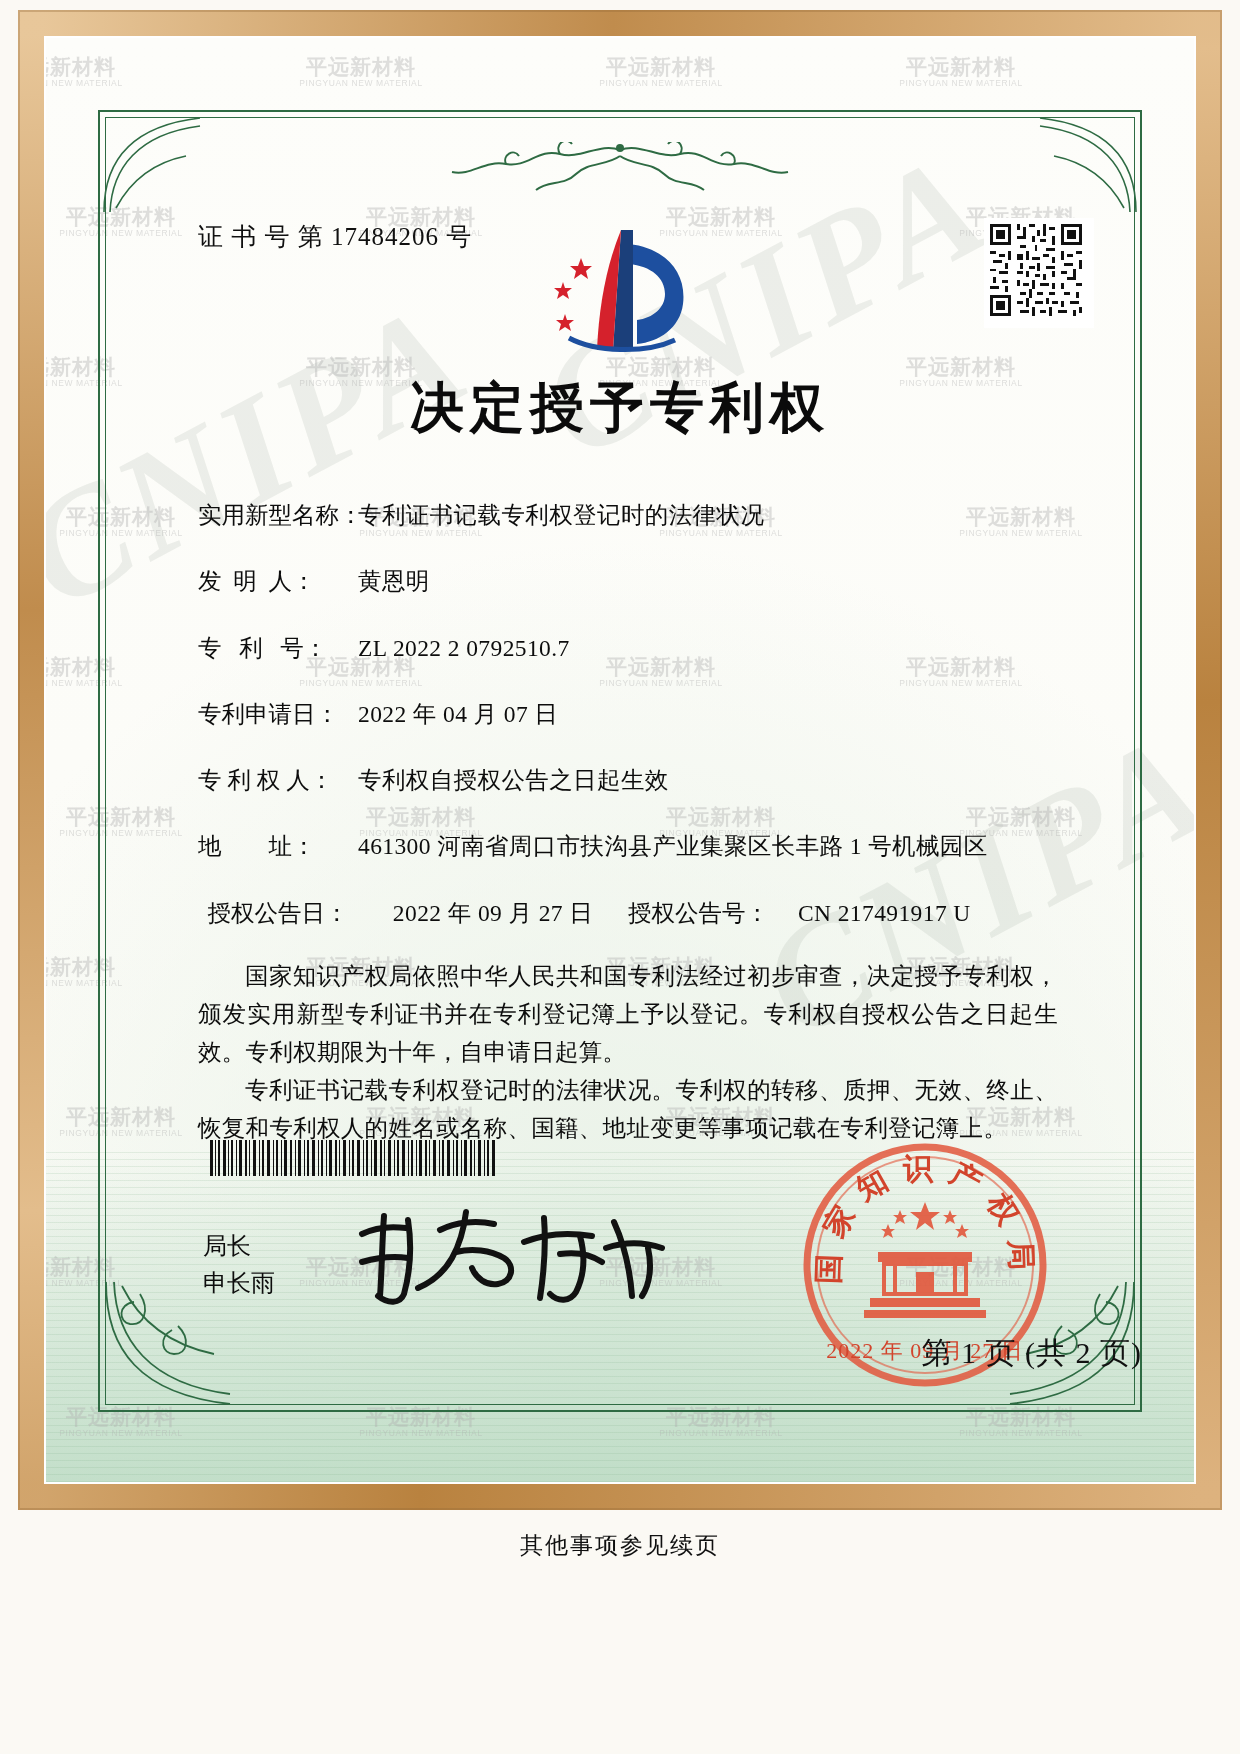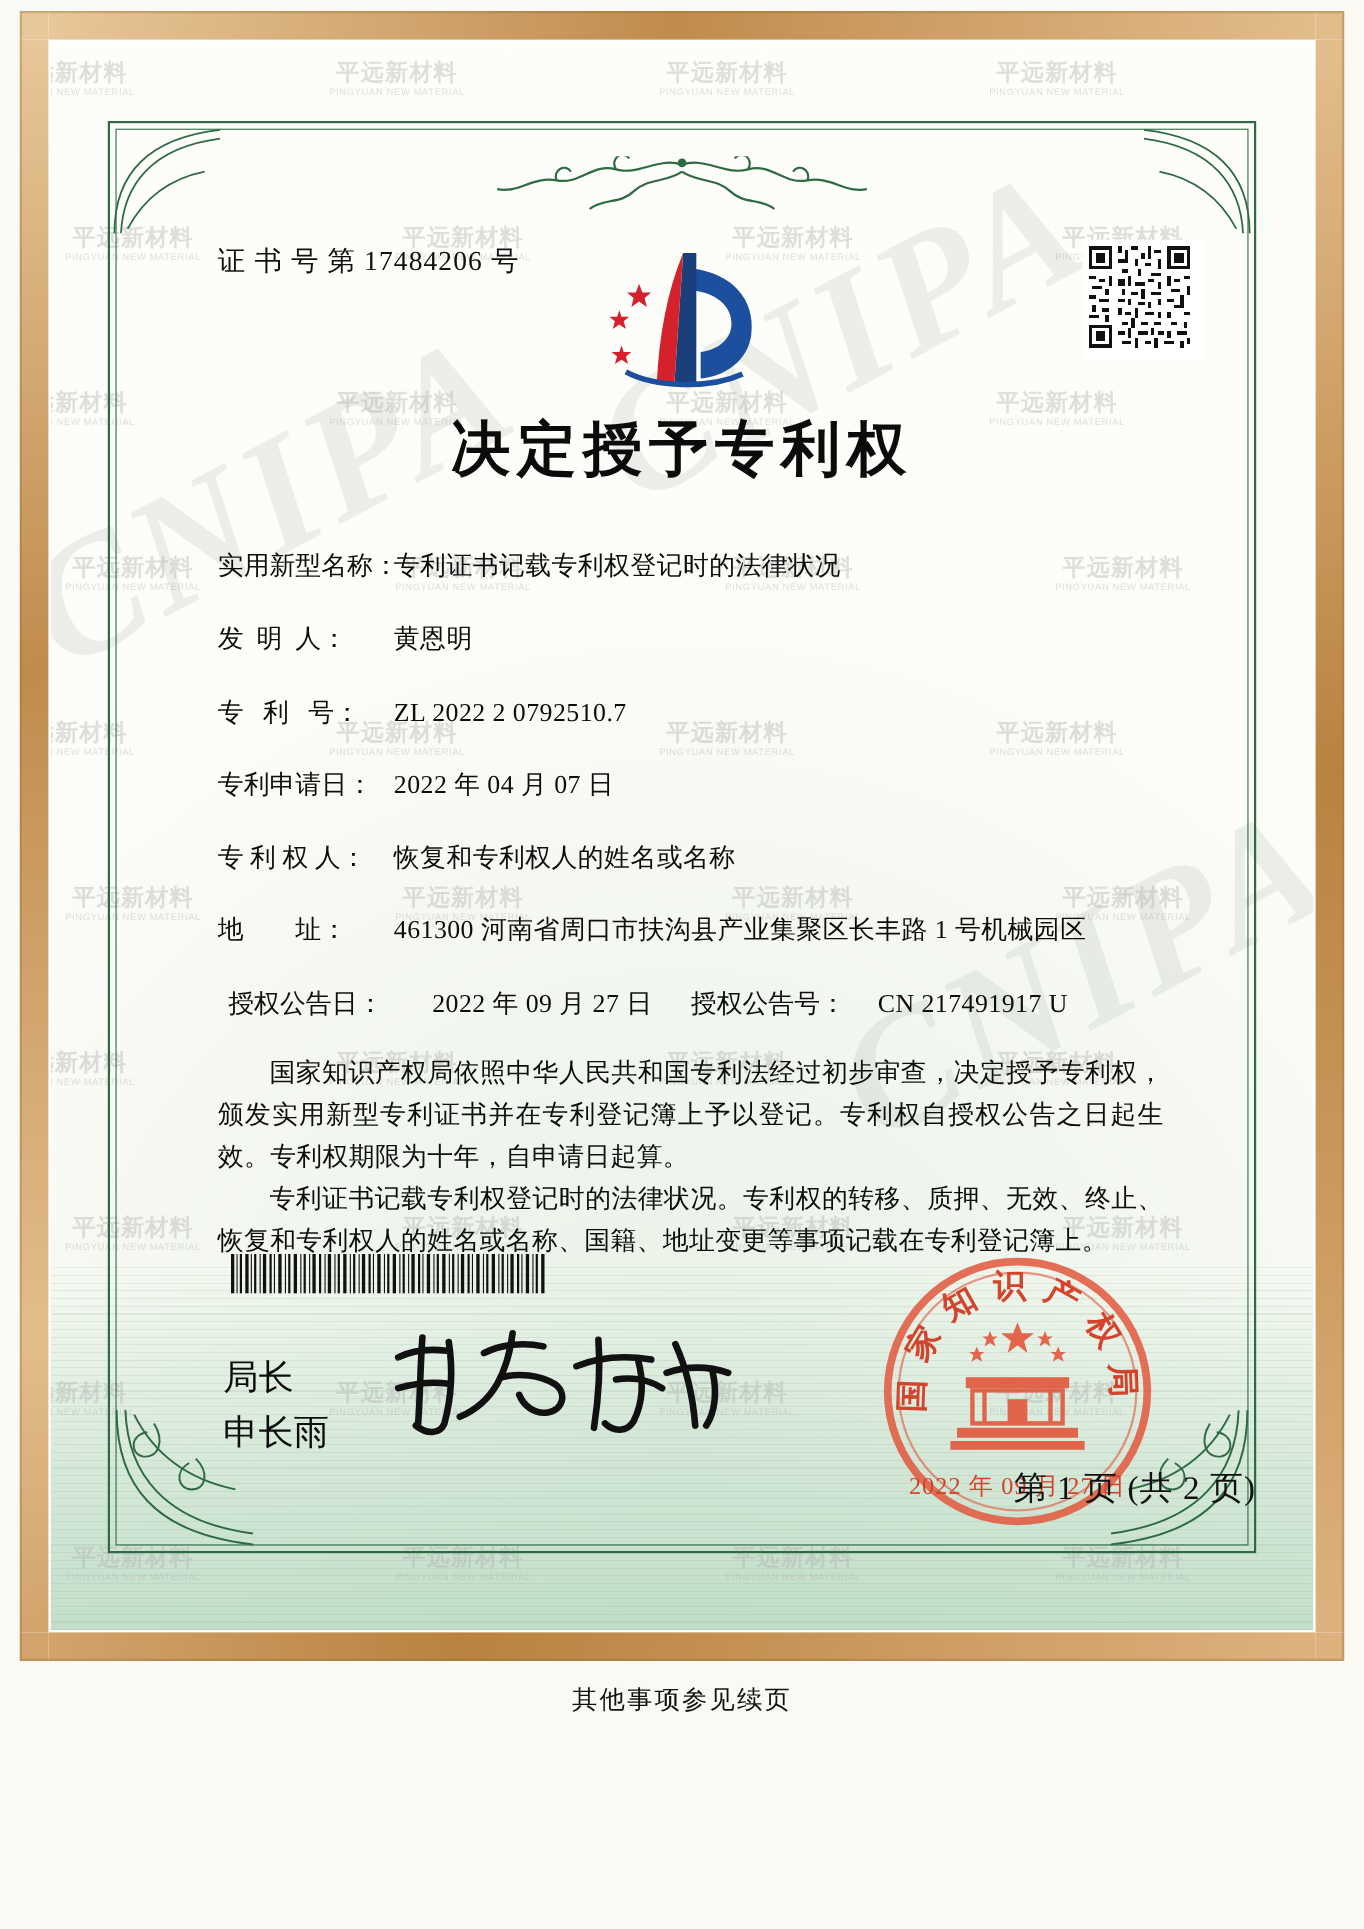--- a/index.html
+++ b/index.html
@@ -240,21 +240,21 @@
     left: 112px;
     top: 1030px;
     width: 300px;
     height: 36px;
   }
 
   .signature-block {
     position: absolute;
     left: 105px;
     top: 1118px;
-    font-size: 32px;
+    font-size: 24px;
     line-height: 1.55;
     color: #0d0d0d;
   }
   .hand-sign {
     position: absolute;
     left: 250px;
     top: 1090px;
     width: 330px;
     height: 110px;
   }
@@ -662,21 +662,21 @@
           <div class="f-value">ZL 2022 2 0792510.7</div>
         </div>
 
         <div class="field-row">
           <div class="f-label">专利申请日：</div>
           <div class="f-value">2022 年 04 月 07 日</div>
         </div>
 
         <div class="field-row">
           <div class="f-label">专 利 权 人：</div>
-          <div class="f-value">恢复和专利权人的姓名或名称</div>
+          <div class="f-value">专利权自授权公告之日起生效</div>
         </div>
 
         <div class="field-row">
           <div class="f-label">地        址：</div>
           <div class="f-value">461300 河南省周口市扶沟县产业集聚区长丰路 1 号机械园区</div>
         </div>
 
         <div class="field-row inline2">
           <div class="split-left">
             <div class="f-label">授权公告日：</div>

